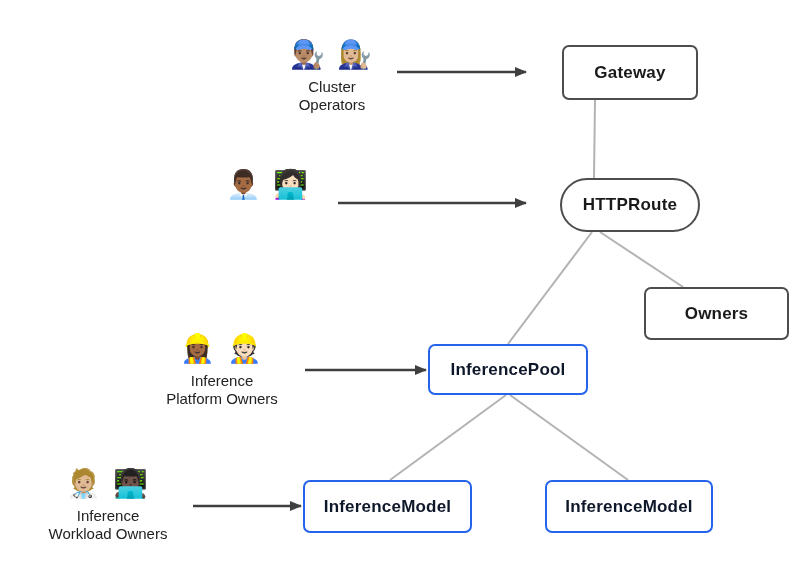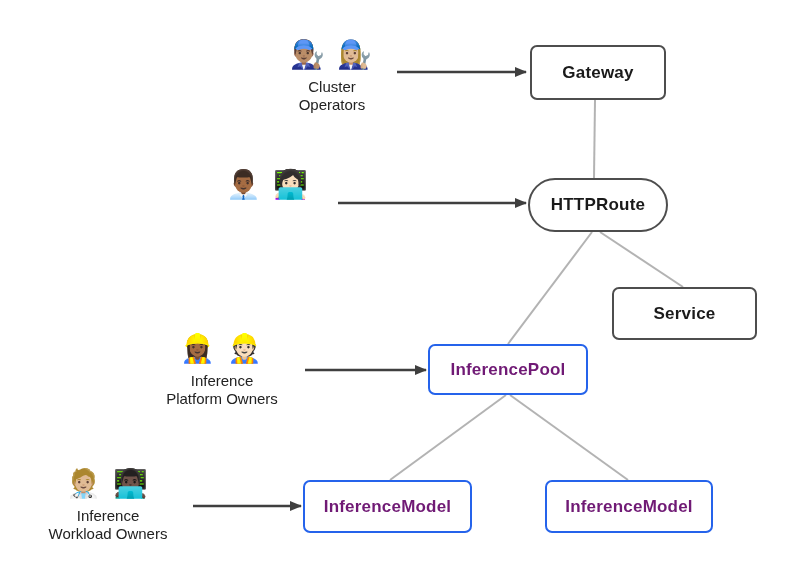--- a/index.html
+++ b/index.html
@@ -30,24 +30,25 @@
     background: #ffffff;
     border-radius: 7px;
     box-sizing: border-box;
     font-weight: bold;
     font-size: 17px;
     letter-spacing: 0.2px;
   }
   .node.standard {
     border: 2px solid #4d4d4d;
     color: #1a1a1a;
+    margin-left: 32px;
   }
   .node.inference {
     border: 2px solid #2563eb;
-    color: #701a75;
+    color: #0f172a;
   }
   .persona {
     position: absolute;
     display: flex;
     flex-direction: column;
     align-items: center;
     text-align: center;
   }
   .persona .emoji {
     font-size: 28px;
@@ -123,21 +124,21 @@
 
   <div class="node standard" id="node-gateway">
     <span>Gateway</span>
   </div>
 
   <div class="node standard" id="node-httproute">
     <span>HTTPRoute</span>
   </div>
 
   <div class="node standard" id="node-service">
-    <span>Service</span>
+    <span>Owners</span>
   </div>
 
   <div class="node inference" id="node-inferencepool">
     <span>InferencePool</span>
   </div>
 
   <div class="node inference" id="node-inferencemodel-1">
     <span>InferenceModel</span>
   </div>
 

